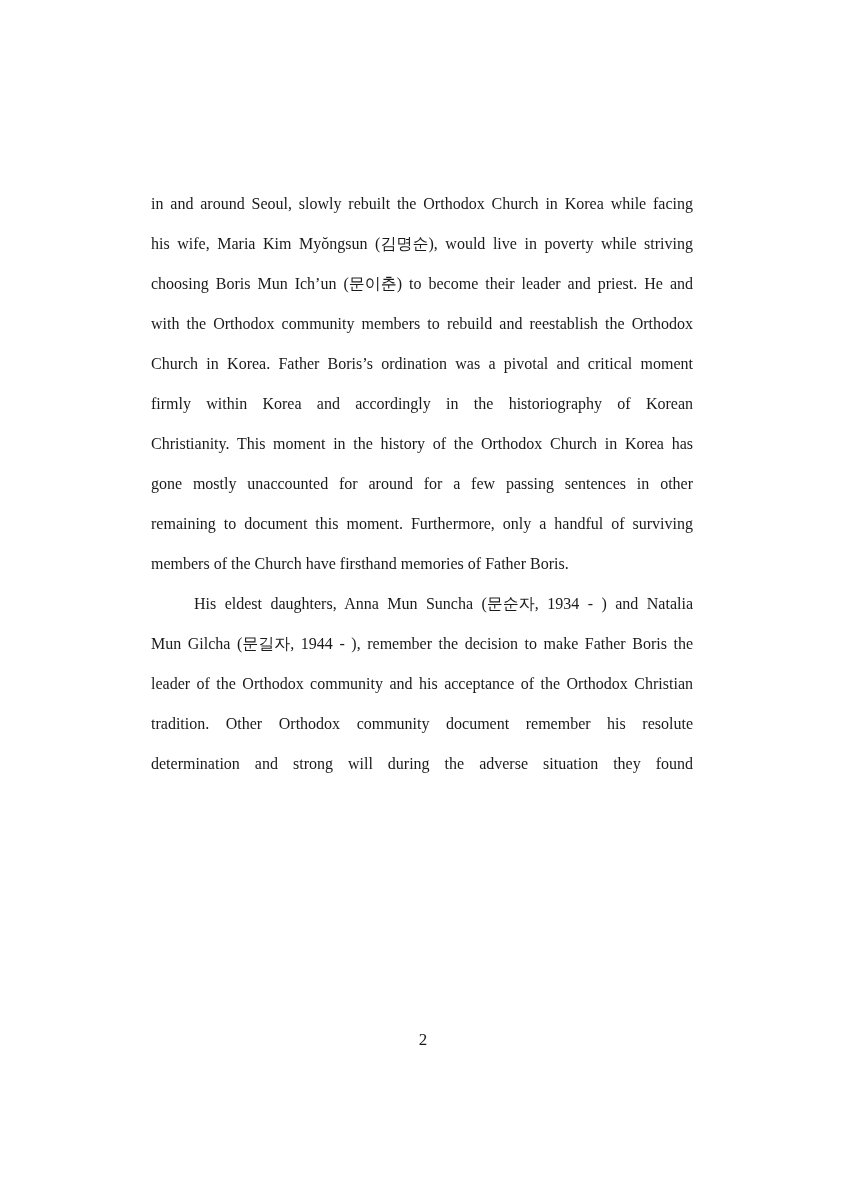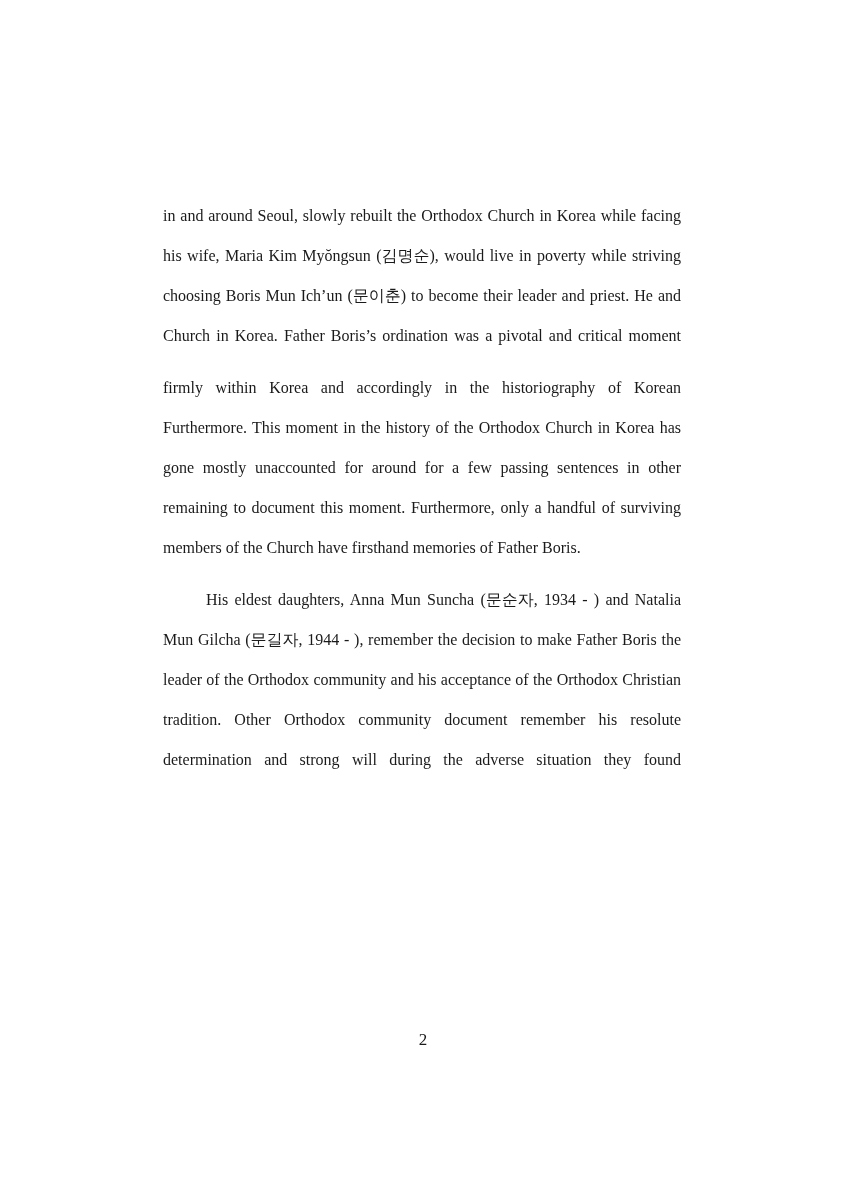--- a/index.html
+++ b/index.html
@@ -17,21 +17,21 @@
     color: #1a1a1a;
   }
   .body-text {
     position: absolute;
     left: 151px;
     top: 184px;
     width: 542px;
     font-size: 16px;
     line-height: 40px;
   }
-  .para { margin: 12px; padding: 0; }
+  .para { margin: 0; padding: 0; }
   
   .line {
     text-align: justify;
     -moz-text-align-last: justify;
     text-align-last: justify;
     white-space: normal;
   }
   .line.final {
     text-align: left;
     -moz-text-align-last: auto;
@@ -53,26 +53,27 @@
 </head>
 <body>
 
 <div class="sheet">
   <div class="body-text">
 
     <div class="para">
       <div class="line">in and around Seoul, slowly rebuilt the Orthodox Church in Korea while facing</div>
       <div class="line">his wife, Maria Kim Myŏngsun (김명순), would live in poverty while striving</div>
       <div class="line">choosing Boris Mun Ich’un (문이춘) to become their leader and priest. He and</div>
+      <div class="line">with the Orthodox community members to rebuild and reestablish the Orthodox</div>
       <div class="line">Church in Korea. Father Boris’s ordination was a pivotal and critical moment</div>
     </div>
 
     <div class="para">
       <div class="line">firmly within Korea and accordingly in the historiography of Korean</div>
-      <div class="line">Furthermore. This moment in the history of the Orthodox Church in Korea has</div>
+      <div class="line">Christianity. This moment in the history of the Orthodox Church in Korea has</div>
       <div class="line">gone mostly unaccounted for around for a few passing sentences in other</div>
       <div class="line">remaining to document this moment. Furthermore, only a handful of surviving</div>
       <div class="line final">members of the Church have firsthand memories of Father Boris.</div>
     </div>
 
     <div class="para">
       <div class="line indent">His eldest daughters, Anna Mun Suncha (문순자, 1934 - ) and Natalia</div>
       <div class="line">Mun Gilcha (문길자, 1944 - ), remember the decision to make Father Boris the</div>
       <div class="line">leader of the Orthodox community and his acceptance of the Orthodox Christian</div>
       <div class="line">tradition. Other Orthodox community document remember his resolute</div>

